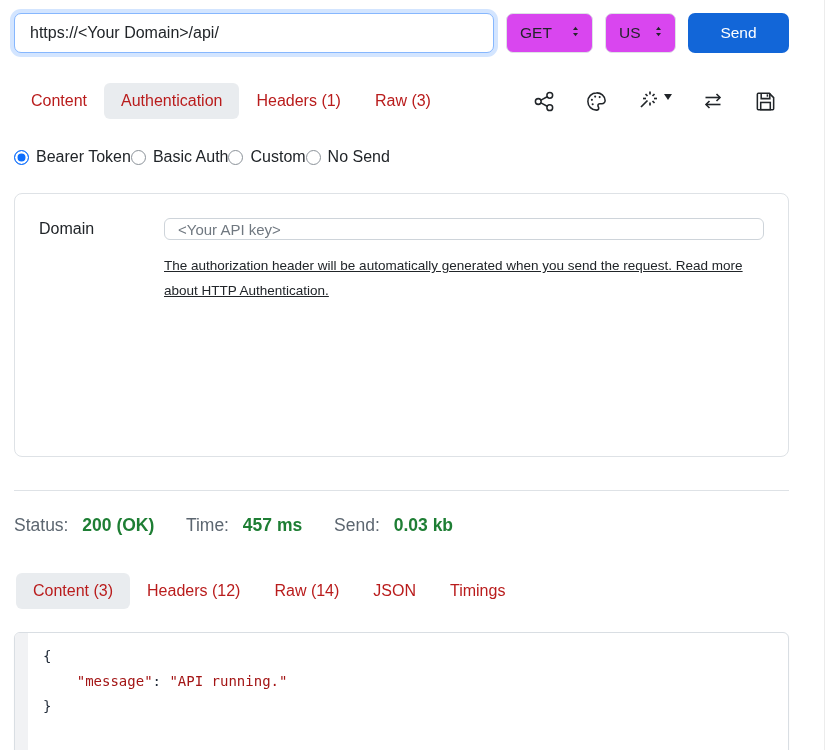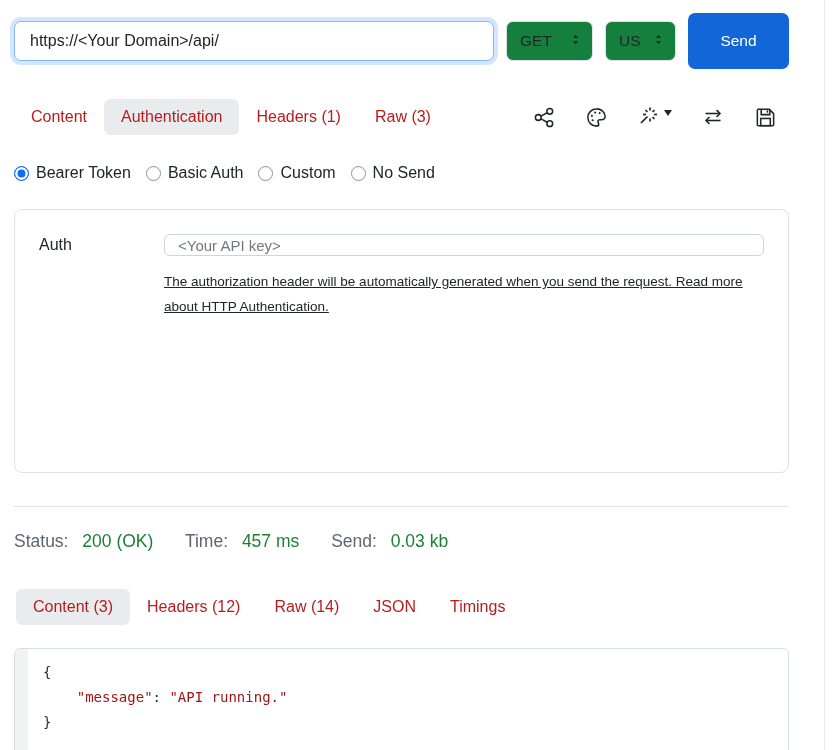--- a/index.html
+++ b/index.html
@@ -14,28 +14,28 @@
 
   
   .request-bar { display:flex; align-items:center; gap:12px; padding-top:13px; }
   .url-input {
     flex:1; height:40px; border:1px solid #86b7fe; border-radius:7px;
     box-shadow:0 0 0 4px rgba(13,110,253,.18);
     padding:0 15px; font-size:16px; color:#212529; outline:none;
     font-family:"Liberation Sans", sans-serif;
   }
   .select-box {
-    height:40px; background:#15803d; border:1px solid #dee2e6; border-radius:7px;
+    height:40px; background:#d946ef; border:1px solid #dee2e6; border-radius:7px;
     display:flex; align-items:center; justify-content:space-between;
     padding:0 9px 0 13px; font-size:15.5px; cursor:pointer;
   }
   .select-method { width:87px; }
   .select-region { width:71px; }
   .send-btn {
-    width:101px; height:56px; border:none; border-radius:7px;
+    width:101px; height:40px; border:none; border-radius:7px;
     background:#1266d8; color:#fff; font-size:15.5px; cursor:pointer;
     font-family:"Liberation Sans", sans-serif;
   }
 
   
   .tabs-row { display:flex; align-items:center; justify-content:space-between; margin-top:30px; }
   .tabs { display:flex; align-items:center; }
   .tab {
     padding:9px 17px; font-size:16px; color:#b91c1c; border-radius:6px;
     cursor:pointer; white-space:nowrap;
@@ -44,21 +44,21 @@
   .toolbar { display:flex; align-items:center; gap:29px; padding-right:12px; }
   .tool-btn { display:flex; align-items:center; cursor:pointer; }
   .tool-btn svg { display:block; }
   .caret-down {
     width:0; height:0; margin-left:3px; transform:translateY(-4px);
     border-left:4.5px solid transparent; border-right:4.5px solid transparent;
     border-top:6px solid #212529;
   }
 
   
-  .auth-options { display:flex; align-items:center; gap:15px; margin-top:29px; }
+  .auth-options { display:flex; align-items:center; margin-top:29px; }
   .radio-option { display:flex; align-items:center; gap:7px; font-size:16px; cursor:pointer; }
   .radio {
     width:15px; height:15px; border-radius:50%;
     border:1px solid #8b9299; background:#fff; flex:0 0 auto;
   }
   .radio.checked {
     border:1px solid #0d6efd; background:#0d6efd;
     box-shadow:inset 0 0 0 2.5px #fff;
   }
 
@@ -77,21 +77,21 @@
   .token-input::placeholder { color:#707880; opacity:1; }
   .help-text {
     margin-left:125px; margin-top:13px; max-width:585px;
     font-size:13.5px; line-height:25px; color:#212529;text-decoration:underline;
   }
 
   
   .divider { margin-top:33px; border-top:1px solid #dee2e6; }
   .status-row { margin-top:24px; font-size:17.5px; }
   .s-label { color:#5c6670; margin-right:9px;margin-top:24px; }
-  .s-value { color:#1e7e34; font-weight:400; margin-right:27px; }
+  .s-value { color:#1e7e34; font-weight:700; margin-right:27px; }
 
   
   .response-tabs { margin-top:37px; margin-left:2px; }
 
   
   .code-panel {
     margin-top:23px; height:130px; border:1px solid #d9dee3; border-radius:6px;
     background:#fff; overflow:hidden; display:flex;
     box-shadow:0 1px 2px rgba(0,0,0,.04);
   }
@@ -204,21 +204,21 @@
         <span>Custom</span>
       </label>
       <label class="radio-option">
         <span class="radio"></span>
         <span>No Send</span>
       </label>
     </div>
 
     <div class="token-panel">
       <div class="token-row">
-        <div class="token-label">Auth</div>
+        <div class="token-label">Domain</div>
         <input class="token-input" type="text" placeholder="&lt;Your API key&gt;" style="">
       </div>
       <div class="help-text">The authorization header will be automatically generated when you send the request. Read more about HTTP Authentication.</div>
     </div>
 
     <div class="divider"></div>
 
     <div class="status-row">
       <span class="s-label">Status:</span>
       <span class="s-value">200 (OK)</span>

